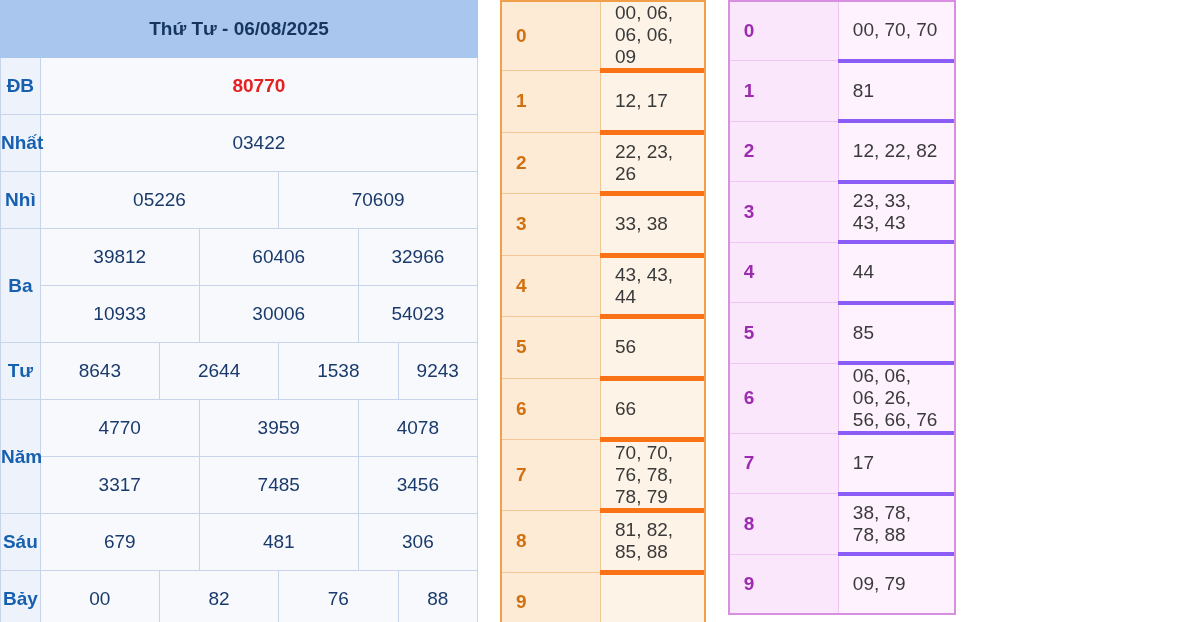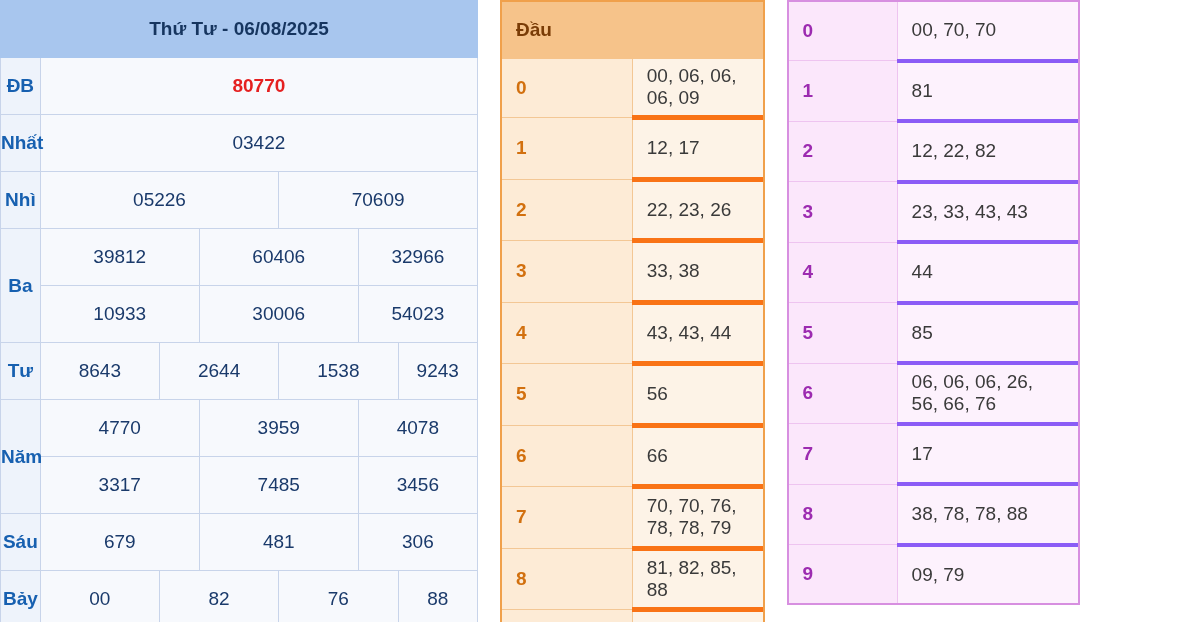--- a/index.html
+++ b/index.html
@@ -11,21 +11,21 @@
     width: 1200px;
     height: 622px;
     font-family: "Liberation Sans", sans-serif;
     overflow: hidden;
   }
   .page {
     display: flex;
     flex-direction: row;
     align-items: flex-start;
     padding: 0;
-    width: 1080px;
+    width: 956px;
     height: 622px;
     box-sizing: border-box;
     gap: 0;
   }
 
   
   .main-panel {
     width: 478px;
     margin-left: 0;
     box-sizing: border-box;
@@ -210,23 +210,20 @@
         <td class="num" colspan="3">76</td>
         <td class="num" colspan="2">88</td>
       </tr>
     </tbody>
       </table>
   </div>
 
   <div class="dau-panel">
     <table class="side-table">
       <tbody>
-          <tr class="dau-head">
-        <td colspan="2">Đầu</td>
-      </tr>
       <tr>
         <td class="dau-key">0</td>
         <td class="dau-val">00, 06, 06, 06, 09</td>
       </tr>
       <tr>
         <td class="dau-key">1</td>
         <td class="dau-val">12, 17</td>
       </tr>
       <tr>
         <td class="dau-key">2</td>

